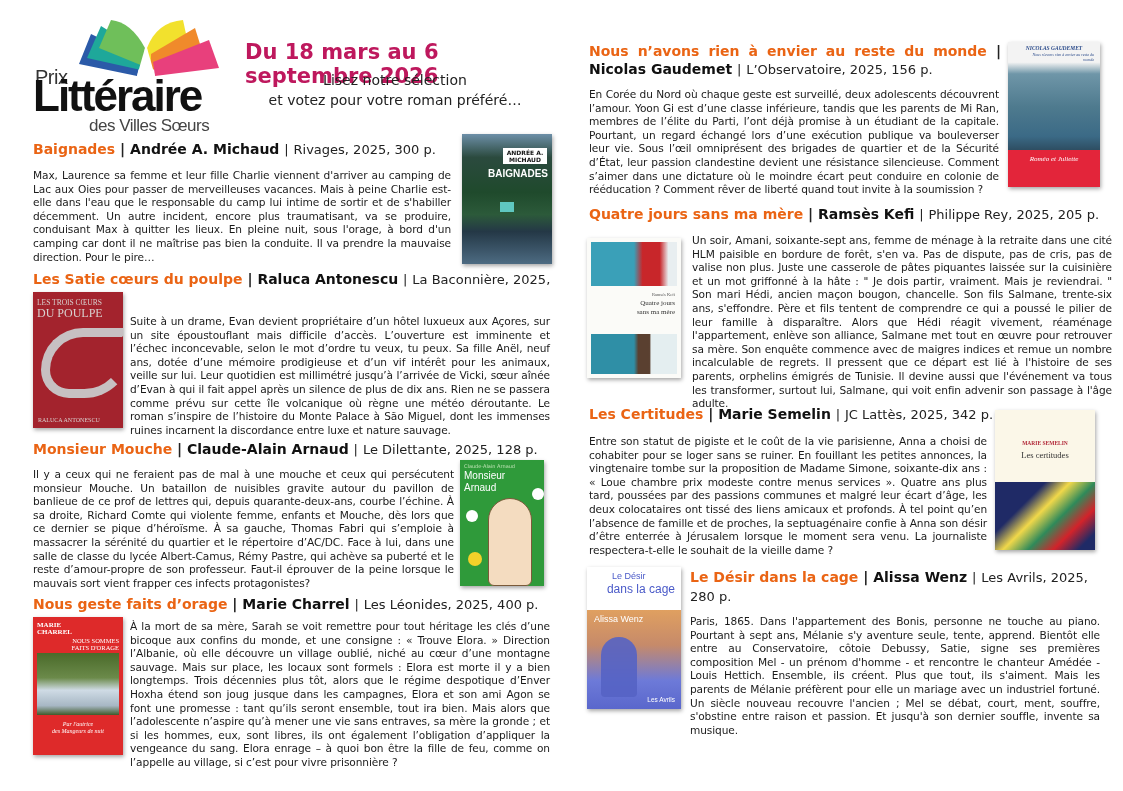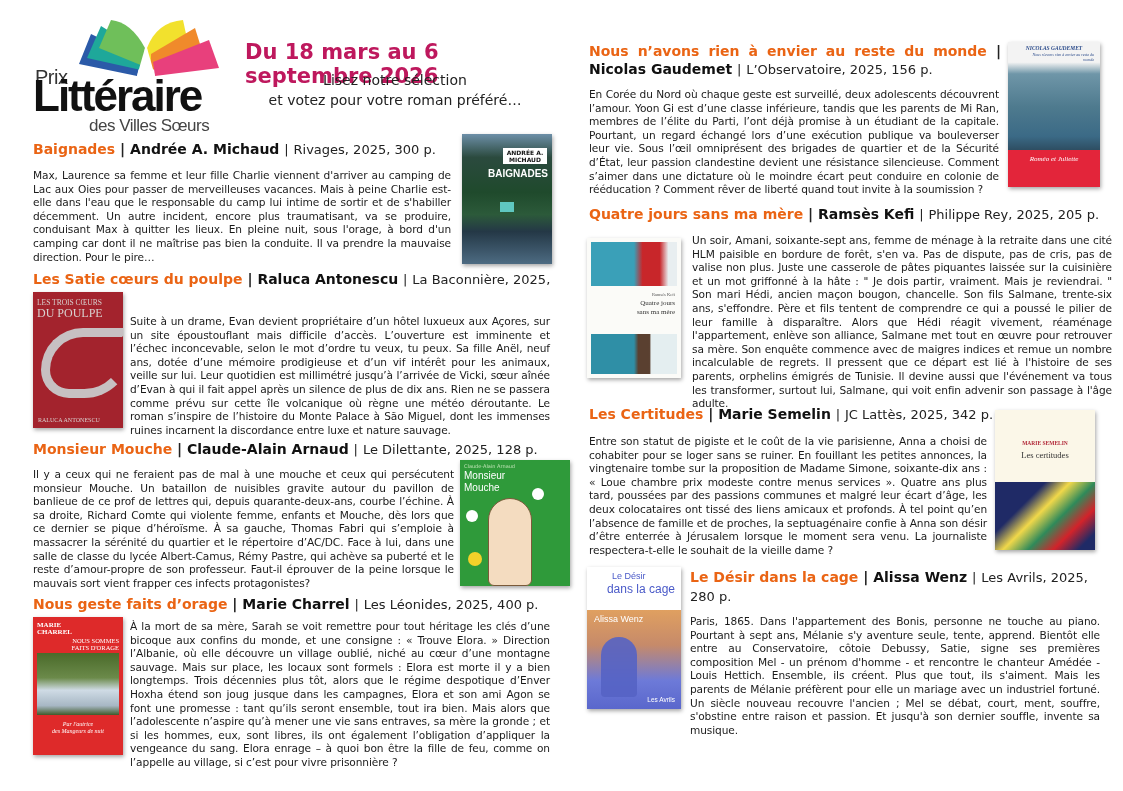--- a/index.html
+++ b/index.html
@@ -87,24 +87,24 @@
 <div class="book" style="left:33px; top:440px; width:525px;">
   <div class="book-title">
     <span class="t">Monsieur Mouche</span>
     <span class="sep">|</span>
     <span class="a">Claude-Alain Arnaud</span>
     <span class="sep p">|</span>
     <span class="p">Le Dilettante, 2025, 128 p.</span>
   </div>
   <p class="desc" style="width:421px; margin-top:9px;">Il y a ceux qui ne feraient pas de mal à une mouche et ceux qui persécutent monsieur Mouche. Un bataillon de nuisibles gravite autour du pavillon de banlieue de ce prof de lettres qui, depuis quarante-deux-ans, courbe l’échine. À sa droite, Richard Comte qui violente femme, enfants et Mouche, dès lors que ce dernier se pique d’héroïsme. À sa gauche, Thomas Fabri qui s’emploie à massacrer la sérénité du quartier et le répertoire d’AC/DC. Face à lui, dans une salle de classe du lycée Albert-Camus, Rémy Pastre, qui achève sa puberté et le reste d’amour-propre de son professeur. Faut-il éprouver de la peine lorsque le mauvais sort vient frapper ces infects protagonistes?</p>
 </div>
-<div class="cover" style="left:460px; top:460px; width:110px; height:126px; background:#2f9a3a;">
+<div class="cover" style="left:460px; top:460px; width:84px; height:126px; background:#2f9a3a;">
   <span style="left:4px; top:3px; color:#bfe3b5; font-size:5px;">Claude-Alain Arnaud</span>
   <span style="left:4px; top:10px; color:#fff; font-size:10px; font-family:'Liberation Sans',sans-serif;">Monsieur</span>
-  <span style="left:4px; top:22px; color:#fff; font-size:10px; font-family:'Liberation Sans',sans-serif;">Mouche</span>
+  <span style="left:4px; top:22px; color:#fff; font-size:10px; font-family:'Liberation Sans',sans-serif;">Arnaud</span>
   <span style="left:28px; top:38px; width:44px; height:88px; background:#f4dcc0; border-radius:22px 22px 6px 6px; border:1px solid #7a5a3a;"></span>
   <span style="left:8px; top:92px; width:14px; height:14px; background:#f3d12a; border-radius:50%;"></span>
   <span style="left:6px; top:50px; width:12px; height:12px; background:#fff; border-radius:50%;"></span>
   <span style="left:72px; top:28px; width:12px; height:12px; background:#fff; border-radius:50%;"></span>
 </div>
 
 <div class="book" style="left:33px; top:595px; width:525px;">
   <div class="book-title">
     <span class="t">Nous geste faits d’orage</span>
     <span class="sep">|</span>

